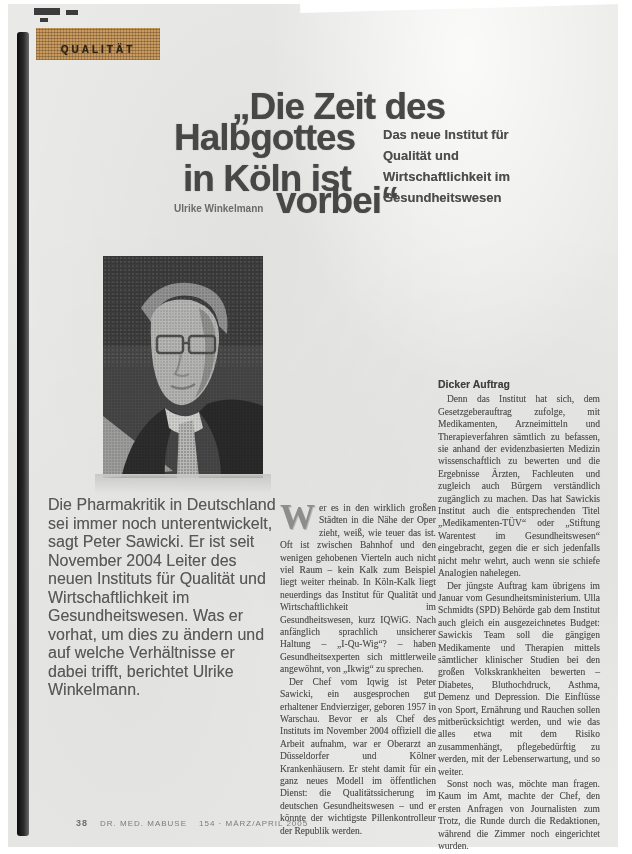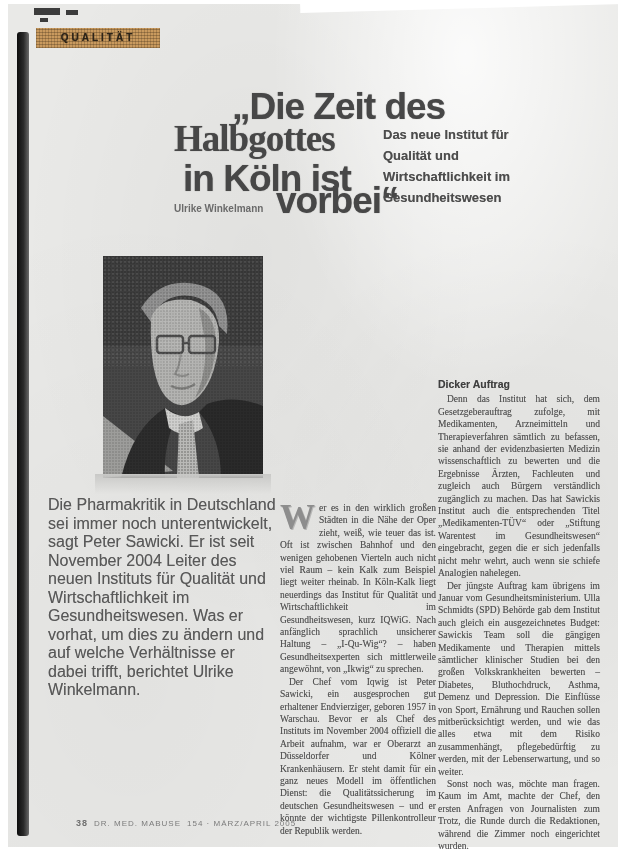--- a/index.html
+++ b/index.html
@@ -14,33 +14,33 @@
       radial-gradient(ellipse at 20% 80%, rgba(0,0,0,.03), transparent 50%);}
   #paper-edge-right{position:absolute;left:598px;top:4px;width:18px;height:843px;
     background:linear-gradient(to right,#dededc,#eceler 60%,#f7f7f6);}
   #top-sliver{position:absolute;left:300px;top:-14px;width:360px;height:22px;background:#ffffff;
     transform:rotate(-1.6deg);}
   
   #gutter{position:absolute;left:17px;top:32px;width:12px;height:804px;
     background:linear-gradient(to right,#0c0c0c,#2a2a2a 55%,#6a6a6a);border-radius:3px;}
   .speck{position:absolute;background:#3c3c3c;}
   
-  #section-tab{position:absolute;left:36px;top:28px;width:124px;height:20px;
+  #section-tab{position:absolute;left:36px;top:28px;width:124px;height:32px;
     background-color:#c99a5e;
     background-image:
       repeating-linear-gradient(0deg, rgba(55,38,18,.30) 0 1px, transparent 1px 3px),
       repeating-linear-gradient(90deg, rgba(55,38,18,.22) 0 1px, transparent 1px 3px);
     display:flex;align-items:flex-end;justify-content:center;padding-bottom:5px;box-sizing:border-box;}
   #section-tab .lbl{font-size:10px;font-weight:bold;letter-spacing:3px;color:#2c2318;
     text-shadow:0 0 1px rgba(44,35,24,.6);}
   
   .hl{position:absolute;color:#474747;font-weight:bold;letter-spacing:-1px;
     text-shadow:0 0 1px rgba(70,70,70,.55);white-space:nowrap;}
   #hl1{left:232px;top:86px;font-size:37px;}
-  #hl2{left:174px;top:117px;font-size:37px;font-family:Liberation Serif, serif;}
+  #hl2{left:174px;top:117px;font-size:37px;}
   #hl3{left:183px;top:158px;font-size:37px;}
   #hl4{left:276px;top:180px;font-size:37px;}
   #subtitle{position:absolute;left:383px;top:124px;width:175px;font-size:13px;font-weight:bold;
     color:#4c4c4c;line-height:21px;text-shadow:0 0 .5px rgba(70,70,70,.5);}
   #byline{position:absolute;left:174px;top:203px;font-size:10px;font-weight:bold;color:#6a6a6a;}
   
   #photo{position:absolute;left:103px;top:256px;width:160px;height:222px;}
   #photo-shadow{position:absolute;left:95px;top:474px;width:176px;height:20px;
     background:linear-gradient(to bottom,#c9c9c7,transparent);}
   
@@ -55,21 +55,21 @@
   #col1{left:280px;top:502px;width:156px;}
   #col2{left:438px;top:378px;width:162px;}
   .p2{text-indent:9px;margin:0;}
   .p1{margin:0;}
   #dropcap{float:left;font-size:35px;line-height:27px;padding:2px 4px 0 0;color:#8d8d8d;
     font-weight:bold;font-family:"Liberation Serif",serif;
     text-shadow:1px 1px 0 rgba(120,120,120,.4);}
   #col2-heading{font-family:"Liberation Sans",sans-serif;font-size:10.5px;font-weight:bold;
     color:#3f3f3f;margin:0 0 3px 0;text-align:left;}
   
-  #footer{position:absolute;left:76px;top:818px;display:flex;align-items:baseline;gap:6px;
+  #footer{position:absolute;left:76px;top:818px;display:flex;align-items:baseline;gap:12px;
     font-size:8px;letter-spacing:1px;color:#7b7b7b;}
   #footer .pg{font-weight:bold;font-size:9px;color:#6f6f6f;}
 </style>
 </head>
 <body>
 
 <div id="scan">
   <div id="paper"></div>
   <div id="paper-edge-right"></div>
   <div id="top-sliver"></div>

